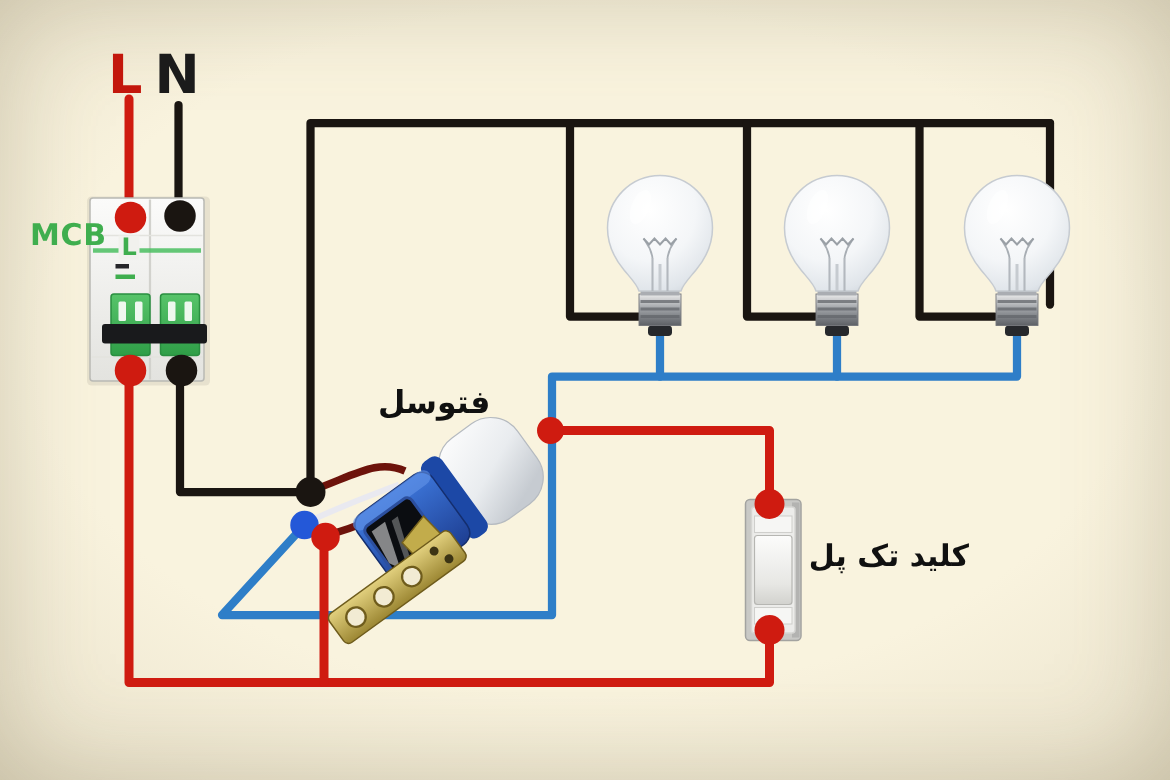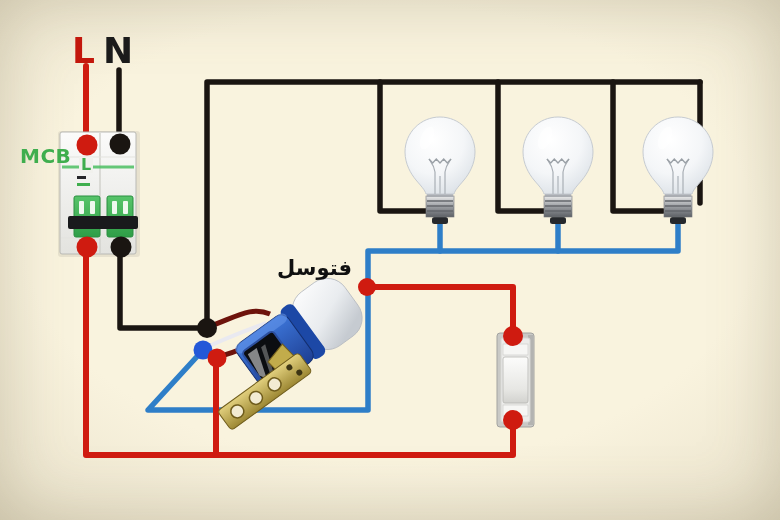--- a/index.html
+++ b/index.html
@@ -20,21 +20,21 @@
   .w-white{stroke:var(--pigtail-white);stroke-width:4px;fill:none;}
   .dot-red{fill:var(--wire-phase-red);}
   .dot-black{fill:var(--wire-neutral-black);}
   .dot-blue{fill:var(--junction-blue);}
   .lbl{position:absolute;font-weight:800;line-height:1;white-space:nowrap;}
   .lbl-line{left:72px;top:33px;font-size:36px;color:var(--text-red);}
   .lbl-neutral{left:103px;top:33px;font-size:36px;color:var(--text-black);}
   .lbl-mcb{left:20px;top:146px;font-size:20px;color:var(--mcb-green);letter-spacing:.5px;}
   .lbl-pole{left:79px;top:157px;font-size:16px;color:var(--mcb-green);
             background:#f1f1ed;padding:0 2px;}
-  .lbl-fa{font-weight:700;color:#101010;text-align:right;direction:rtl;}
+  .lbl-fa{font-weight:700;color:#101010;text-align:left;direction:rtl;}
   .lbl-photocell{left:252px;top:258px;width:100px;font-size:21px;}
   .lbl-switch{left:540px;top:360px;width:106px;font-size:20px;}
 </style>
 </head>
 <body>
 
 <div class="stage">
 <svg width="780" height="520" viewBox="0 0 780 520">
   <defs>
     <radialGradient id="glassGrad" cx="40%" cy="30%" r="80%">
@@ -187,13 +187,14 @@
     <circle class="dot-red" cx="513" cy="336" r="10"></circle>
     <circle class="dot-red" cx="513" cy="420" r="10"></circle>
   </g>
 </svg>
 
   <div class="lbl lbl-line">L</div>
   <div class="lbl lbl-neutral">N</div>
   <div class="lbl lbl-mcb">MCB</div>
   <div class="lbl lbl-pole">L</div>
   <div class="lbl lbl-fa lbl-photocell" dir="rtl">فتوسل</div>
+  <div class="lbl lbl-fa lbl-switch" dir="rtl">کلید تک پل</div>
 </div>
 
 </body></html>

